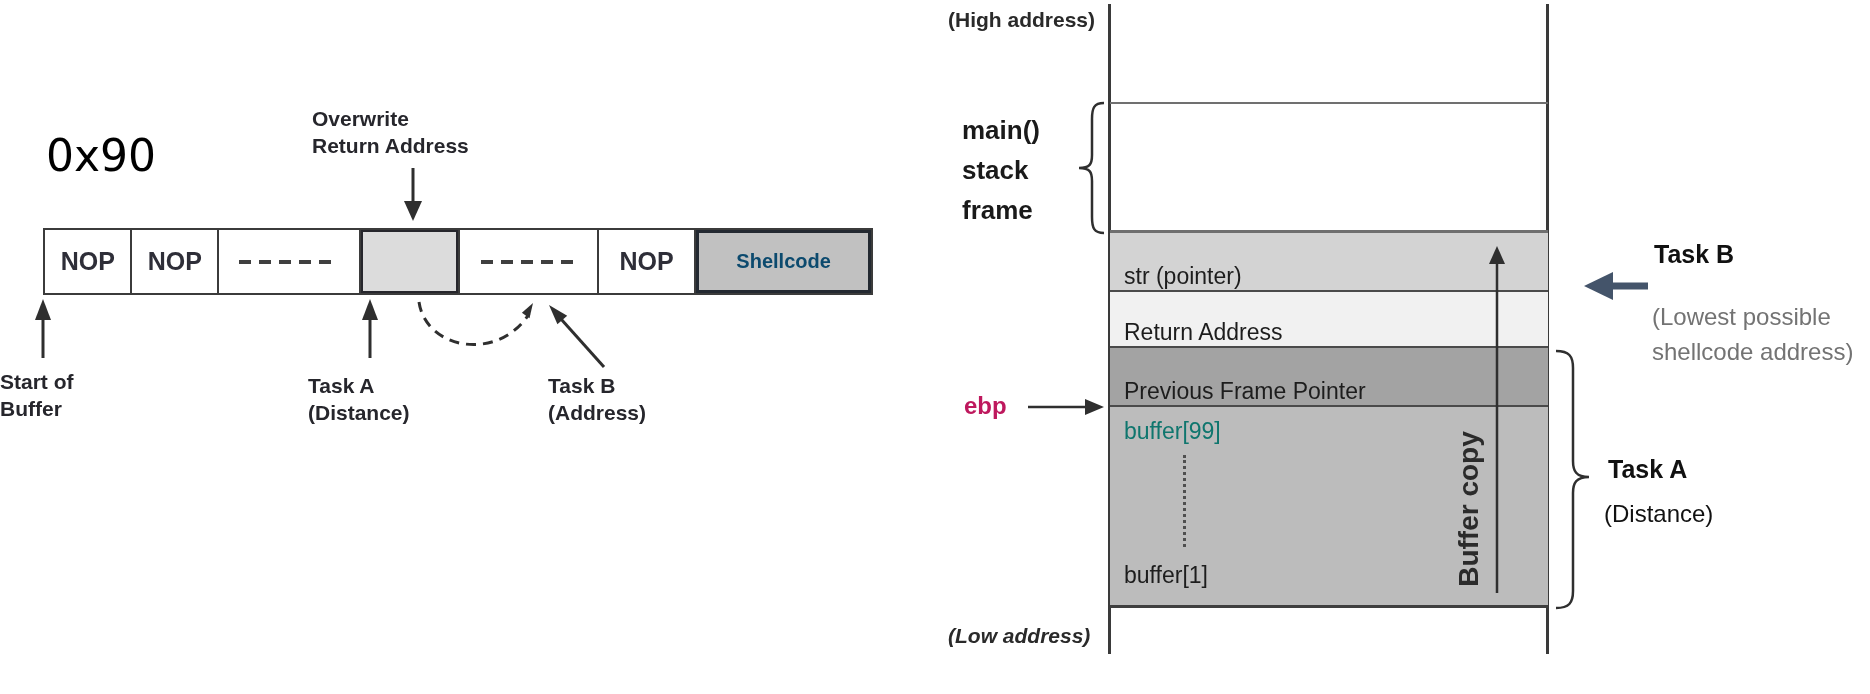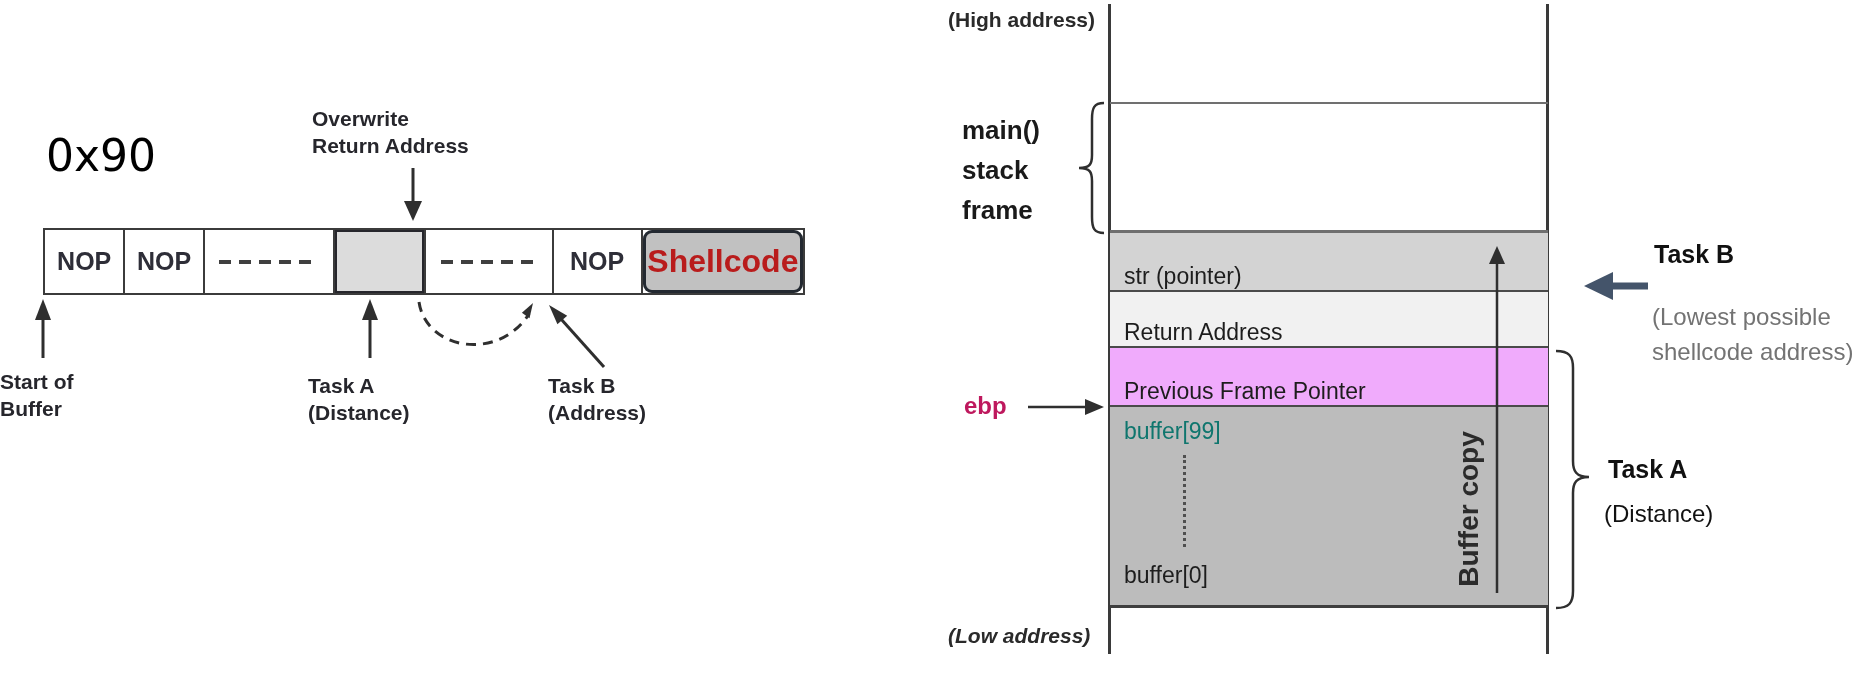--- a/index.html
+++ b/index.html
@@ -9,45 +9,45 @@
   .ml{white-space:pre-line;}
 
   
   .byte-label{left:46px;top:130px;font-family:"DejaVu Sans",sans-serif;font-size:44px;color:#000;}
   .lbl-bold{font-weight:700;font-size:21px;line-height:27px;color:#26262c;text-align:left;}
   .overwrite-lbl{left:312px;top:105px;width:202px;}
   .start-lbl{left:0px;top:368px;width:92px;}
   .taska-left-lbl{left:308px;top:372px;width:124px;}
   .taskb-left-lbl{left:548px;top:372px;width:124px;}
 
-  .bar{left:43px;top:228px;width:762px;height:67px;display:flex;box-sizing:border-box;
+  .bar{left:43px;top:228px;width:830px;height:67px;display:flex;box-sizing:border-box;
        border:2px solid #3b3b3b;background:#fff;}
   .cell{box-sizing:border-box;border-right:2px solid #3b3b3b;display:flex;align-items:center;
         justify-content:center;font-weight:700;font-size:25px;color:#2e2e38;background:#fff;}
   .cell:last-child{border-right:none;}
   .c0{width:90px;}.c1{width:89px;}.c2{width:146px;}.c3{width:102px;}.c4{width:143px;}
   .c5{width:100px;}.c6{width:180px;}
   .cell.target{background:#dcdcdc;box-shadow:inset 0 0 0 2px #26262c;}
-  .cell.shellcode{background:#c1c1c1;box-shadow:inset 0 0 0 3px #232931;font-size:32px;color:#b91c1c;border-radius:9px;}
+  .cell.shellcode{background:#c1c1c1;box-shadow:inset 0 0 0 3px #232931;font-size:20px;color:#0c4a6e;}
   .dashline{width:100px;height:4px;
     background:repeating-linear-gradient(90deg,#3f3f3f 0 12px,transparent 12px 20px);}
   .c4 .dashline{width:96px;}
 
   
   .vline{width:3px;top:4px;height:650px;background:#3a3a3a;}
   .vline-left{left:1108px;}
   .vline-right{left:1546px;}
   .frame-topline{left:1110px;top:102px;width:438px;height:2px;background:#707070;}
 
   .srow{left:1110px;width:438px;box-sizing:border-box;display:flex;align-items:flex-end;}
   .row-label{font-weight:500;font-size:23px;color:#1d1d1d;padding-left:14px;}
   .row-str{top:230px;height:62px;background:#d3d3d3;border-top:3px solid #6f6f6f;
            border-bottom:2px solid #4a4a4a;}
   .row-ret{top:292px;height:56px;background:#f1f1f1;border-bottom:2px solid #4a4a4a;}
-  .row-pfp{top:348px;height:59px;background:#f0abfc;border-bottom:2px solid #4a4a4a;}
+  .row-pfp{top:348px;height:59px;background:#a3a3a3;border-bottom:2px solid #4a4a4a;}
   .row-buf{top:407px;height:201px;background:#bcbcbc;border-bottom:3px solid #3f3f3f;}
   .buf-top{left:1124px;top:418px;font-weight:500;font-size:23px;color:#0f766e;}
   .buf-bottom{left:1124px;top:562px;font-weight:500;font-size:23px;color:#1d1d1d;}
   .buf-dots{left:1183px;top:455px;height:92px;width:0;border-left:3px dotted #4f4f4f;}
 
   .addr-lbl{font-weight:600;font-size:21px;color:#2a2a2a;}
   .high-addr{left:948px;top:8px;}
   .low-addr{left:948px;top:624px;font-style:italic;}
   .mainframe-lbl{left:962px;top:110px;font-weight:700;font-size:26px;line-height:40px;color:#1a1a1a;}
   .ebp-lbl{left:964px;top:392px;font-weight:700;font-size:24px;color:#be185d;}
@@ -115,21 +115,21 @@
   </div>
   <div class="abs srow row-ret">
     <span class="row-label">Return Address</span>
   </div>
   <div class="abs srow row-pfp">
     <span class="row-label">Previous Frame Pointer</span>
   </div>
   <div class="abs srow row-buf"></div>
   <div class="abs buf-top">buffer[99]</div>
   <div class="abs buf-dots"></div>
-  <div class="abs buf-bottom">buffer[0]</div>
+  <div class="abs buf-bottom">buffer[1]</div>
 
   <div class="abs addr-lbl high-addr">(High address)</div>
   <div class="abs addr-lbl low-addr">(Low address)</div>
   <div class="abs mainframe-lbl ml">main()
 stack
 frame</div>
   <div class="abs ebp-lbl">ebp</div>
 
   <div class="abs buffer-copy">Buffer copy</div>
 

